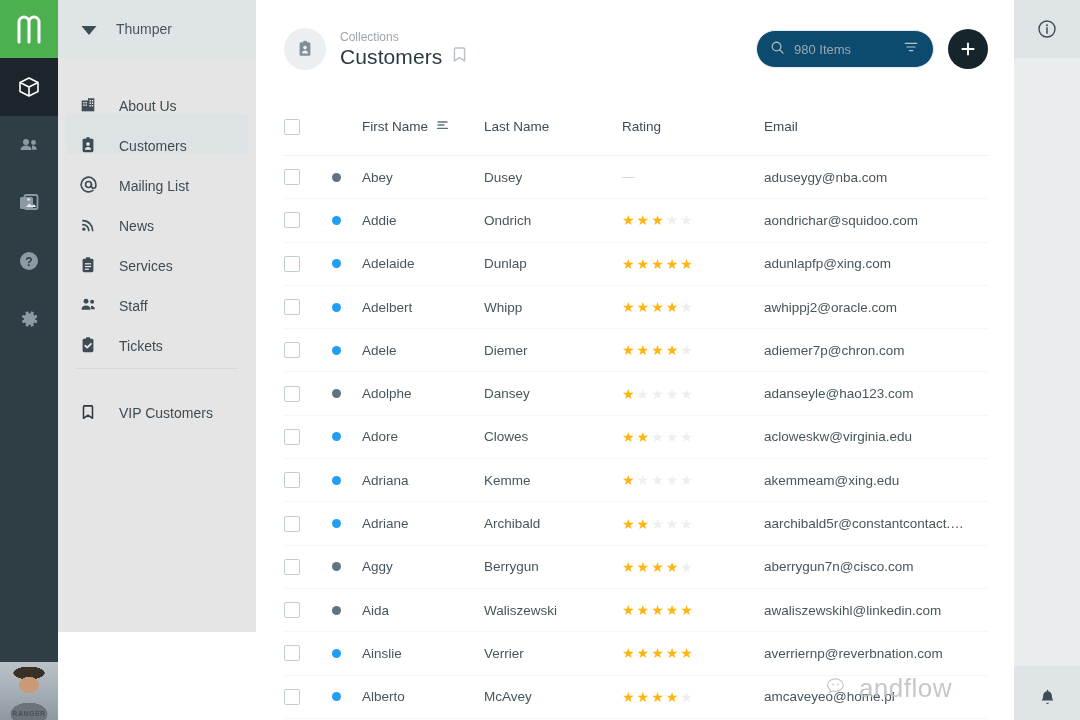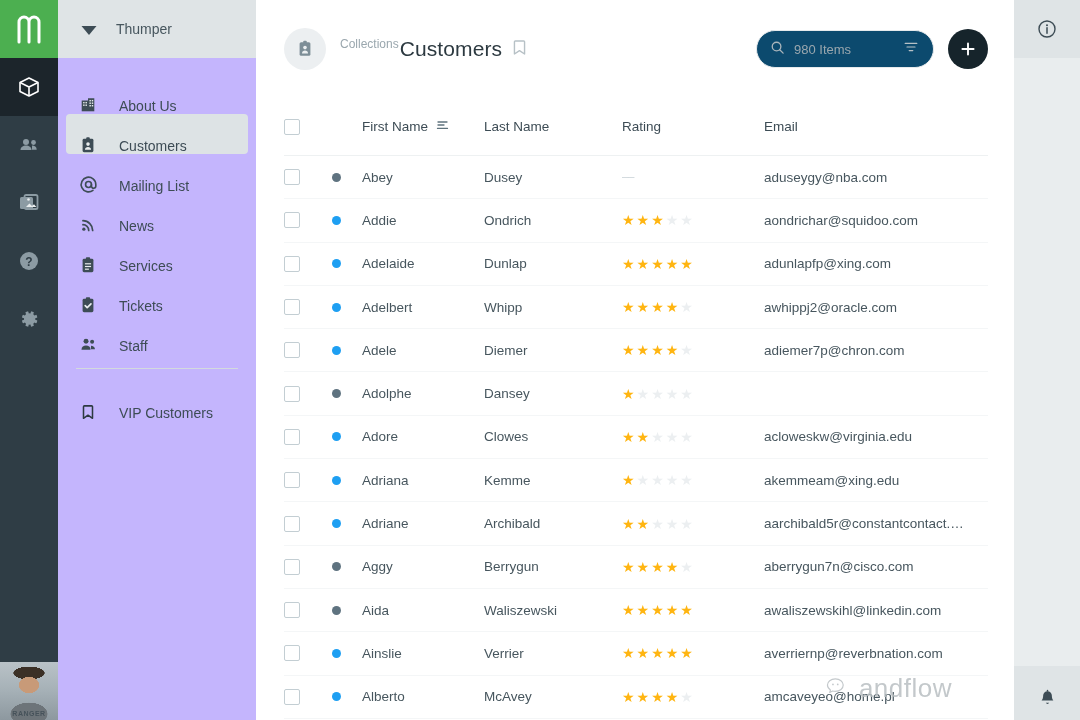--- a/index.html
+++ b/index.html
@@ -43,22 +43,22 @@
       linear-gradient(180deg, #b9c2c7 0%, #a6b1b7 48%, #8d989f 100%);
   }
   .rail-avatar .cap-txt {
     position: absolute; bottom: 3px; left: 0; right: 0;
     text-align: center; font-size: 7px; letter-spacing: .5px;
     color: #46525a; font-weight: bold;
   }
 
   
   .sidebar {
-    width: 198px; flex: 0 0 198px; height: 720px;
-    background: #c4b5fd;
+    width: 198px; flex: 0 0 198px; height: 632px;
+    background: #e5e5e5;
     display: flex; flex-direction: column;
   }
   .sidebar-head {
     height: 58px; display: flex; align-items: center;
     padding: 0 0 0 20px; background: #dfe4e6; gap: 16px;
   }
   .sidebar-head .label {
     font-size: 14px; color: #47565e;
   }
   .nav { padding-top: 16px; }
@@ -81,21 +81,21 @@
   }
   .topbar {
     height: 98px; display: flex; align-items: center;
     padding: 0 26px 0 28px; gap: 14px;
   }
   .coll-avatar {
     width: 42px; height: 42px; border-radius: 50%;
     background: #eceff1; display: flex; align-items: center; justify-content: center;
     flex: 0 0 42px;
   }
-  .title-wrap { display: flex; flex-direction: row; gap: 1px; }
+  .title-wrap { display: flex; flex-direction: column; gap: 1px; }
   .eyebrow { font-size: 12px; color: #9aa7ae; }
   .title-row { display: flex; align-items: center; gap: 10px; }
   .title { font-size: 21px; color: #2c3940; font-weight: normal; letter-spacing: .1px; }
   .top-spacer { flex: 1 1 auto; }
   .search {
     width: 178px; height: 38px; border: 1px solid #e6eaec; border-radius: 19px;
     display: flex; align-items: center; padding: 0 13px; gap: 9px;
     background: #0c4a6e;
   }
   .search input {
@@ -300,39 +300,39 @@
             <rect x="6.6" y="8" width="6.8" height="1.3" fill="#e9edee"></rect>
             <rect x="6.6" y="11" width="6.8" height="1.3" fill="#e9edee"></rect>
             <rect x="6.6" y="14" width="4.4" height="1.3" fill="#e9edee"></rect>
           </svg>
         </span>
         <span class="label">Services</span>
       </div>
 
       <div class="nav-item">
         <span class="ico">
-          <svg width="18" height="18" viewBox="0 0 20 20">
-            <rect x="4" y="3" width="12" height="15" rx="1.6" fill="#3d4c55"></rect>
-            <rect x="7.6" y="1.4" width="4.8" height="2.8" rx="1.1" fill="#3d4c55"></rect>
-            <path d="M6.9 10.8 l2.2 2.2 4.2-4.3" stroke="#e9edee" stroke-width="1.9" fill="none" stroke-linecap="round" stroke-linejoin="round"></path>
-          </svg>
-        </span>
-        <span class="label">Tickets</span>
-      </div>
-
-      <div class="nav-item">
-        <span class="ico">
           <svg width="19" height="19" viewBox="0 0 20 20">
             <circle cx="7.4" cy="6.6" r="2.6" fill="#3d4c55"></circle>
             <circle cx="13.8" cy="7.1" r="2.1" fill="#3d4c55"></circle>
             <path d="M2.6 15.4c0-2.8 2.2-4.3 4.8-4.3s4.8 1.5 4.8 4.3z" fill="#3d4c55"></path>
             <path d="M12.6 11.3c2.3 0 4.2 1.3 4.2 3.8h-4.2z" fill="#3d4c55"></path>
           </svg>
         </span>
         <span class="label">Staff</span>
+      </div>
+
+      <div class="nav-item">
+        <span class="ico">
+          <svg width="18" height="18" viewBox="0 0 20 20">
+            <rect x="4" y="3" width="12" height="15" rx="1.6" fill="#3d4c55"></rect>
+            <rect x="7.6" y="1.4" width="4.8" height="2.8" rx="1.1" fill="#3d4c55"></rect>
+            <path d="M6.9 10.8 l2.2 2.2 4.2-4.3" stroke="#e9edee" stroke-width="1.9" fill="none" stroke-linecap="round" stroke-linejoin="round"></path>
+          </svg>
+        </span>
+        <span class="label">Tickets</span>
       </div>
 
       <div class="nav-div"></div>
 
       <div class="nav-item">
         <span class="ico">
           <svg width="18" height="18" viewBox="0 0 20 20" fill="none">
             <path d="M6 3.2h8a1 1 0 0 1 1 1V17l-5-3.4L5 17V4.2a1 1 0 0 1 1-1z" stroke="#2c3940" stroke-width="1.7" stroke-linejoin="round"></path>
           </svg>
         </span>
@@ -520,20 +520,21 @@
             <div class="c-last cell">Dansey</div>
             <div class="c-rate">
               <div class="stars">
                 <span class="star-on">★</span>
                 <span class="star-off">★</span>
                 <span class="star-off">★</span>
                 <span class="star-off">★</span>
                 <span class="star-off">★</span>
               </div>
             </div>
+            <div class="c-email cell">adanseyle@hao123.com</div>
           </div>
           <div class="trow">
             <div class="c-check">
               <div class="cbox"></div>
             </div>
             <div class="c-dot">
               <span class="dot" style="background:#1e9ff2"></span>
             </div>
             <div class="c-first cell">Adore</div>
             <div class="c-last cell">Clowes</div>

